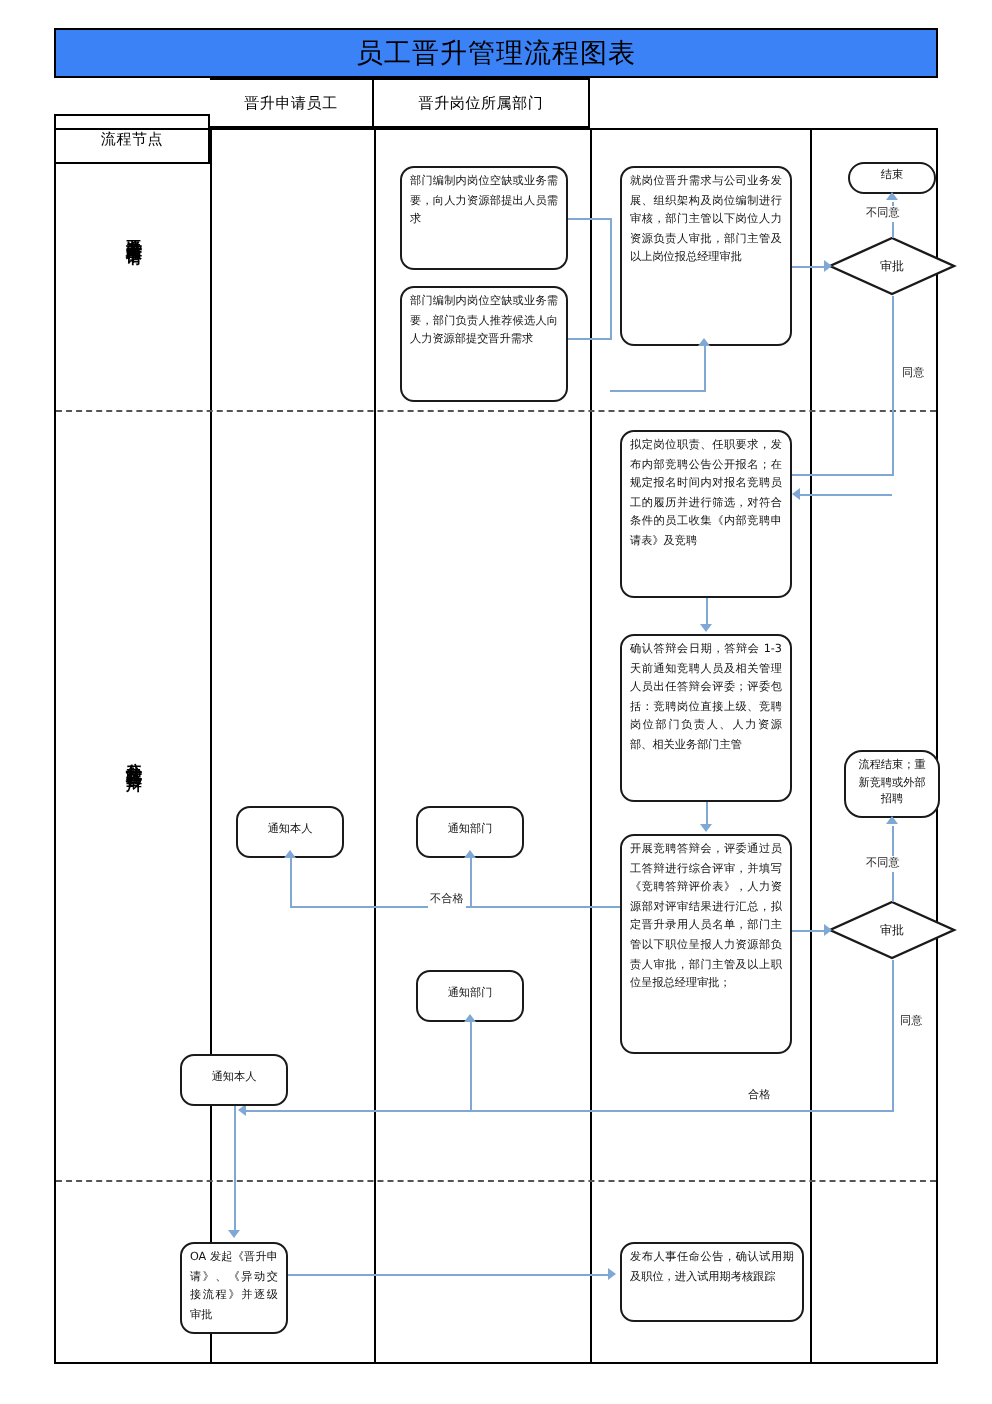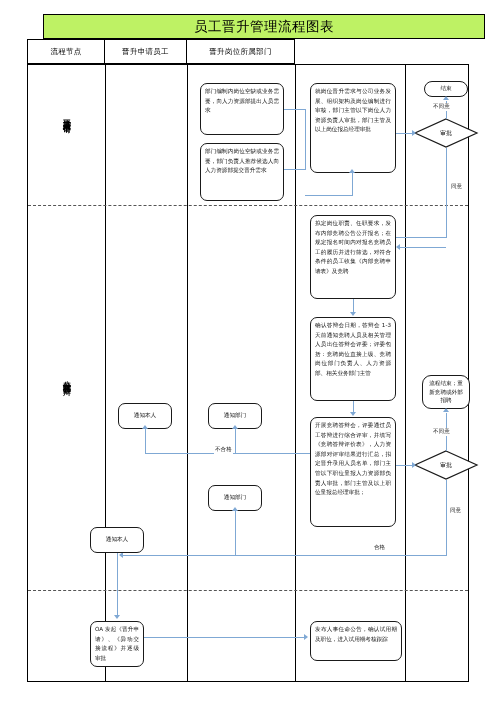--- a/index.html
+++ b/index.html
@@ -6,33 +6,33 @@
   body{
     width:496px;height:702px;position:relative;overflow:hidden;
     font-family:"DejaVu Sans","Liberation Sans",sans-serif;
     color:#000;
   }
   .sheet{position:absolute;left:27px;top:14px;width:442px;height:668px;}
 
   
   .title-bar{
     position:absolute;left:0;top:0;width:442px;height:25px;
-    background:#bef264;border:1px solid #000;box-sizing:border-box;
+    background:#3b82f6;border:1px solid #000;box-sizing:border-box;
     display:flex;align-items:center;justify-content:center;
-    font-size:13.5px;letter-spacing:.5px;margin-left:16px;
+    font-size:13.5px;letter-spacing:.5px;
   }
   
   .head-row{position:absolute;left:0;top:25px;width:442px;height:25px;}
   .head-cell{
     position:absolute;top:0;height:25px;border:1px solid #000;
     border-left:none;box-sizing:border-box;background:#fff;
     display:flex;align-items:center;justify-content:center;
     font-size:7.5px;letter-spacing:.3px;
   }
-  .head-cell.first{border-left:1px solid #000;}
+  .head-cell.first{border-left:1px solid #000;margin-top:18px;}
 
   
   .grid{position:absolute;left:0;top:50px;width:442px;height:618px;
         border:1px solid #000;box-sizing:border-box;}
   .vline{position:absolute;top:0;width:0;border-left:1px solid #000;height:616px;}
   .hdash{position:absolute;left:0;width:440px;height:0;
          border-top:1px dashed #555;}
 
   
   .lane-label{

